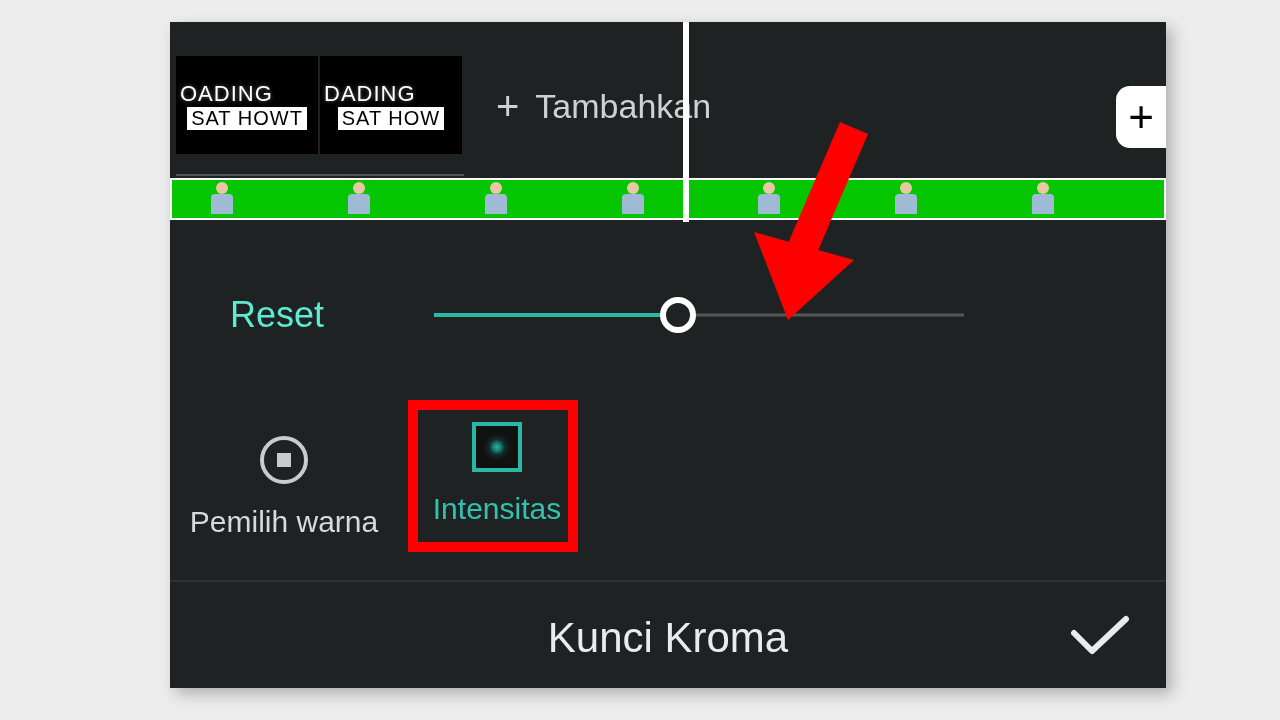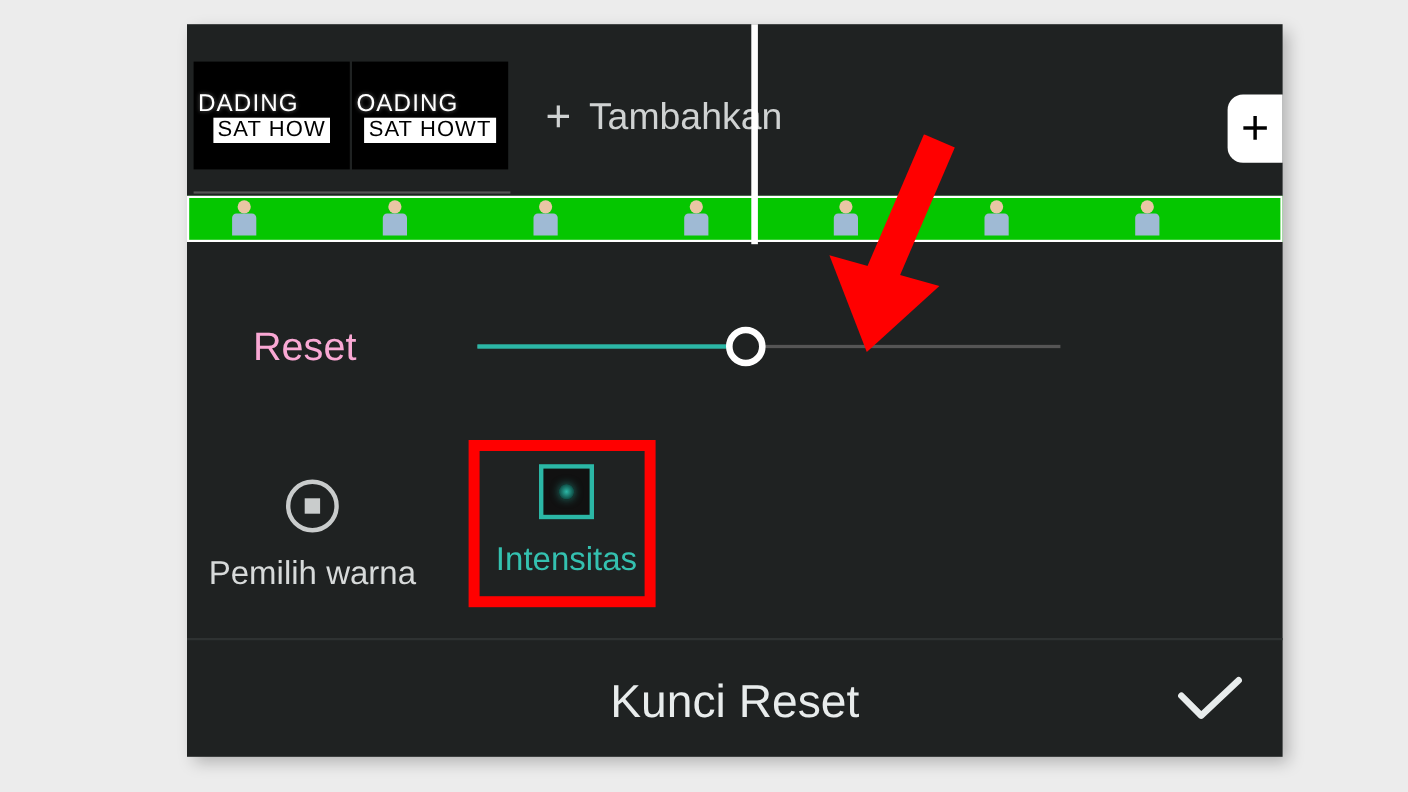--- a/index.html
+++ b/index.html
@@ -114,21 +114,21 @@
     width: 100%;
   }
   .reset-row {
     position: absolute;
     left: 60px; top: 72px;
     display: flex;
     align-items: center;
     width: 880px;
   }
   .reset-label {
-    color: #f9a8d4;
+    color: #5eead4;
     font-size: 36px;
     font-weight: 400;
     margin-right: 110px;
   }
   .slider {
     position: relative;
     width: 530px;
     height: 40px;
   }
   .slider .track-bg {
@@ -161,21 +161,21 @@
     width: 170px; height: 200px;
     pointer-events: none;
     z-index: 10;
   }
   
   .options {
     position: absolute;
     left: 14px; top: 200px;
     display: flex;
     align-items: center;
-    gap: 42px;
+    gap: 24px;
   }
   .opt {
     width: 200px;
     display: flex;
     flex-direction: column;
     align-items: center;
     gap: 20px;
     cursor: pointer;
   }
   .opt.narrow { width: 170px; }
@@ -269,26 +269,26 @@
   }
 </style>
 </head>
 <body>
 
 <div class="frame">
 
   <div class="top-strip">
     <div class="clip-track">
       <div class="clip">
+        <span class="l1">OADING</span>
+        <span class="l2">SAT HOWT</span>
+      </div>
+      <div class="clip">
         <span class="l1">DADING</span>
         <span class="l2">SAT HOW</span>
-      </div>
-      <div class="clip">
-        <span class="l1">OADING</span>
-        <span class="l2">SAT HOWT</span>
       </div>
     </div>
     <div class="add-btn">
       <span class="plus">+</span>
       <span>Tambahkan</span>
     </div>
   </div>
 
   <div class="fab">
     <span>+</span>
@@ -360,21 +360,21 @@
             </div>
         </div>
         <span class="label">Intensitas</span>
       </div>
     </div>
   </div>
 
   <div class="bottom-divider"></div>
 
   <div class="bottom-bar">
-    <span class="title">Kunci Reset</span>
+    <span class="title">Kunci Kroma</span>
     <span class="confirm">
       <svg width="60" height="46" viewBox="0 0 60 46">
         <polyline points="4,20 22,38 56,6" stroke="#e8ecec" stroke-width="6" fill="none" stroke-linecap="round" stroke-linejoin="round"></polyline>
       </svg>
     </span>
   </div>
 
 </div>
 
 </body></html>

